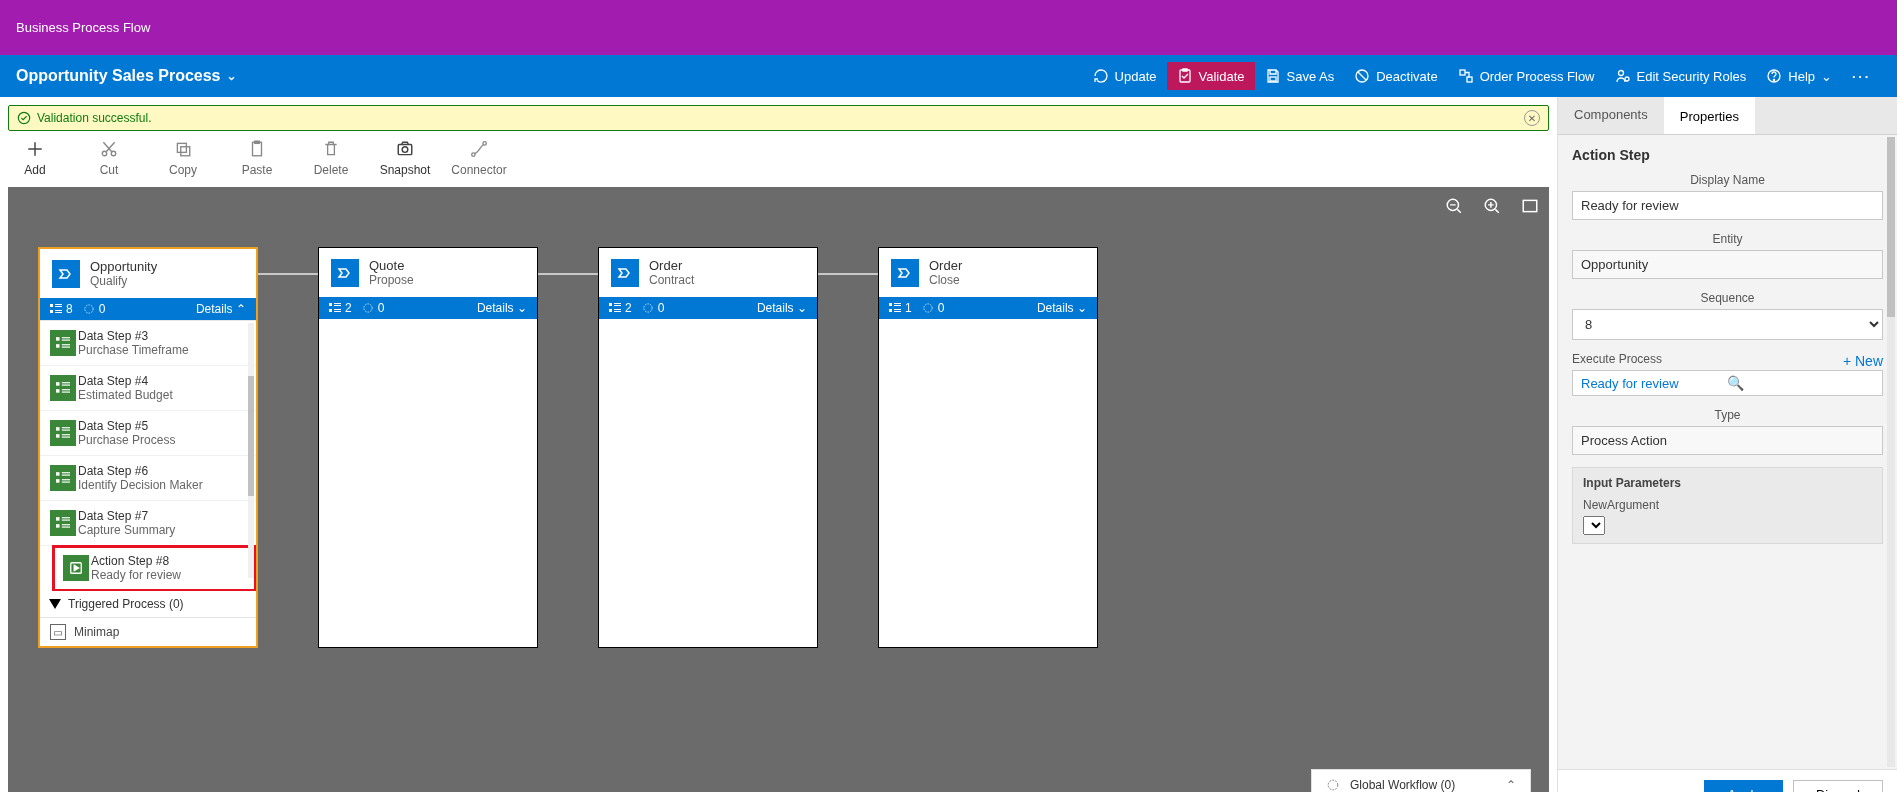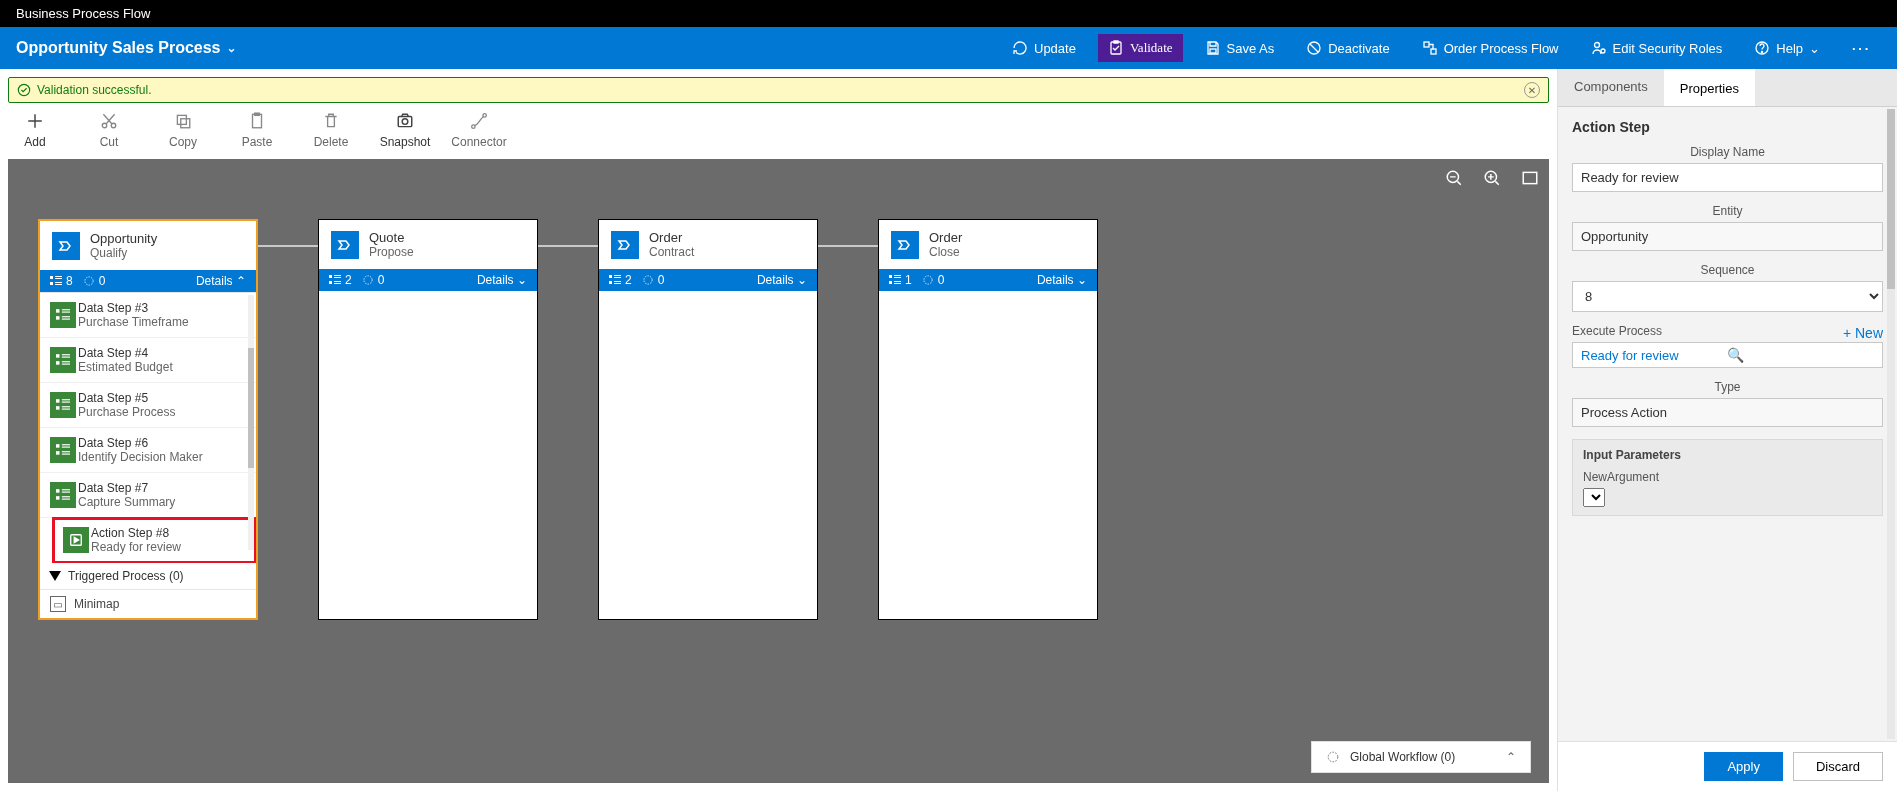--- a/index.html
+++ b/index.html
@@ -1,25 +1,25 @@
 <!DOCTYPE html>
 <html><head>
 <meta charset="utf-8">
 <style>
 * { box-sizing: border-box; margin: 0; padding: 0; }
 body { font-family: "Segoe UI", Arial, sans-serif; font-size: 13px; color: #333; background: #fff; overflow: hidden; }
 
 
-.titlebar { background: #000000; color: #fff; padding: 6px 16px; font-size: 13px; }
-.cmdbar { background: #0078d4; color: #fff; display: flex; align-items: center; height: 42px; padding: 0 16px; gap: 12px; }
+.titlebar { background: #a21caf; color: #fff; padding: 20px 16px; font-size: 13px; }
+.cmdbar { background: #0078d4; color: #fff; display: flex; align-items: center; height: 42px; padding: 0 16px; }
 .cmdbar .title { font-size: 16px; font-weight: 600; display: flex; align-items: center; gap: 6px; }
 .cmdbar .title .chev { font-size: 12px; opacity: .9; }
 .cmdbar .spacer { flex: 1; }
 .cmdbar .btn { display: flex; align-items: center; gap: 6px; padding: 6px 10px; font-size: 13px; cursor: pointer; }
-.cmdbar .btn.active { background: #4c1d95; font-family: Liberation Serif, serif; }
+.cmdbar .btn.active { background: #be185d; }
 .cmdbar .ico { width: 16px; height: 16px; display: inline-flex; align-items: center; justify-content: center; }
 .cmdbar .more { font-weight: bold; letter-spacing: 2px; padding: 6px 10px; }
 
 .content { display: flex; height: calc(100vh - 70px); }
 
 .left { flex: 1; display: flex; flex-direction: column; min-width: 0; }
 
 
 .banner-row { padding: 8px 8px 4px 8px; }
 .banner { border: 1px solid #107c10; color: #107c10; background: #fef9c3; padding: 4px 8px; display: flex; align-items: center; gap: 6px; font-size: 12px; border-radius: 2px; }

